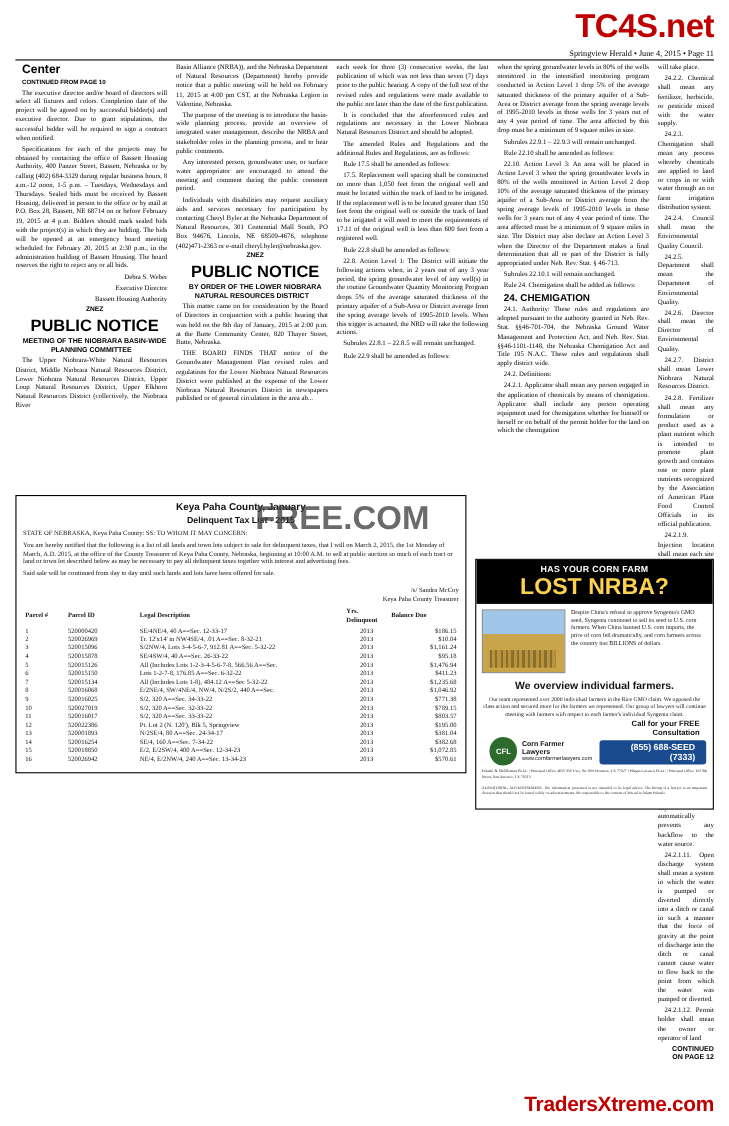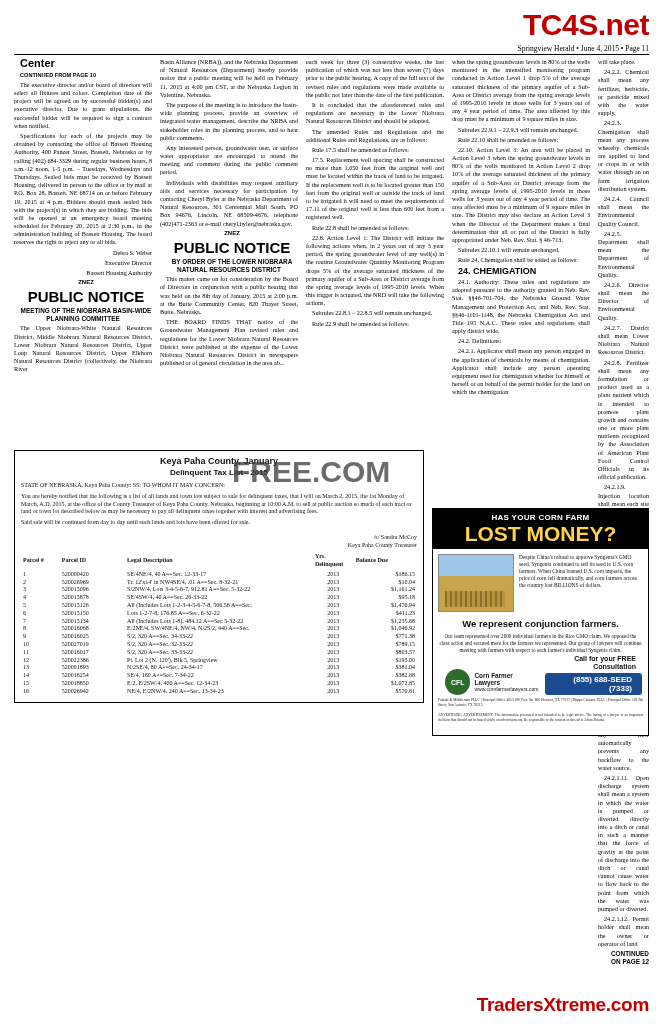--- a/index.html
+++ b/index.html
@@ -411,27 +411,27 @@
             <td class="t-yrs">2013</td>
             <td class="t-bal">$570.61</td>
           </tr>
         </tbody>
     </table>
   </div>
 
   <div class="ad">
     <div class="ad-top">
       <div class="l1">HAS YOUR CORN FARM</div>
-      <div class="l2">LOST MONEY?</div>
+      <div class="l2">LOST NRBA?</div>
     </div>
     <div class="ad-mid">
       <div class="ad-photo"></div>
       <div class="ad-copy ad-right">Despite China's refusal to approve Syngenta's GMO seed, Syngenta continued to sell its seed to U.S. corn farmers. When China banned U.S. corn imports, the price of corn fell dramatically, and corn farmers across the country lost BILLIONS of dollars.</div>
     </div>
-    <div class="ad-head2">We represent conjunction farmers.</div>
+    <div class="ad-head2">We overview individual farmers.</div>
     <div class="ad-copy2">Our team represented over 2000 individual farmers in the Rice GMO claim. We opposed the class action and secured more for the farmers we represented. Our group of lawyers will continue meeting with farmers with respect to each farmer's individual Syngenta claim.</div>
     <div class="ad-bottom">
       <div class="ad-firm">
         <div class="ad-logo">CFL</div>
         <div class="ad-firmtext">
           <span>Corn Farmer Lawyers</span>
           <small>www.cornfarmerlawyers.com</small>
         </div>
       </div>
       <div>

